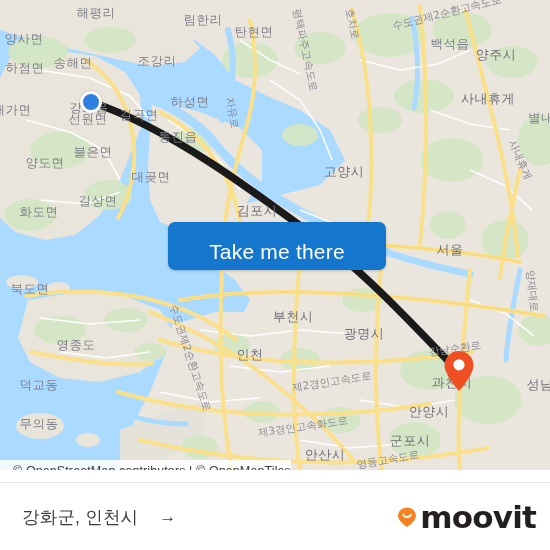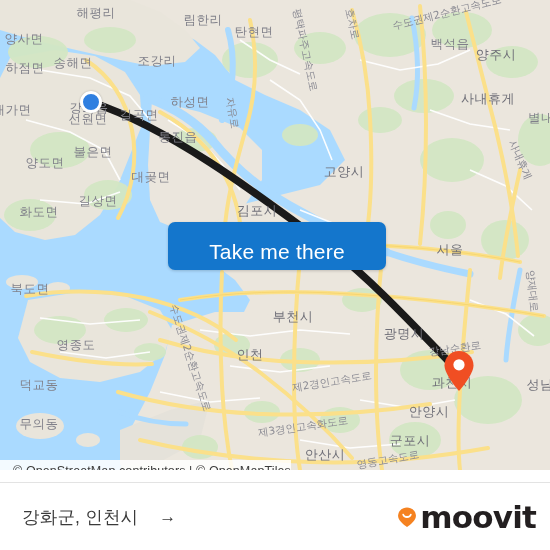--- a/index.html
+++ b/index.html
@@ -306,21 +306,21 @@
         <div class="lbl city" style="left: 344px; top: 172px;">고양시</div>
         <div class="lbl city" style="left: 257px; top: 211px;">김포시</div>
         <div class="lbl city" style="left: 450px; top: 250px;">서울</div>
         <div class="lbl road" style="left: 520px; top: 160px; transform: translate(-50%, -50%) rotate(66deg);">사내휴게</div>
         <div class="lbl town" style="left: 30px; top: 289px;">북도면</div>
         <div class="lbl town" style="left: 76px; top: 345px;">영종도</div>
         <div class="lbl town" style="left: 39px; top: 385px;">덕교동</div>
         <div class="lbl town" style="left: 39px; top: 424px; text-align: right;">무의동</div>
         <div class="lbl road" style="left: 190px; top: 358px; transform: translate(-50%, -50%) rotate(72deg);">수도권제2순환고속도로</div>
         <div class="lbl city" style="left: 293px; top: 317px;">부천시</div>
-        <div class="lbl city" style="left: 364px; top: 334px; margin-left: 40px;">광명시</div>
+        <div class="lbl city" style="left: 364px; top: 334px;">광명시</div>
         <div class="lbl city" style="left: 250px; top: 355px;">인천</div>
         <div class="lbl road" style="left: 332px; top: 382px; transform: translate(-50%, -50%) rotate(-9deg);">제2경인고속도로</div>
         <div class="lbl road" style="left: 303px; top: 427px; transform: translate(-50%, -50%) rotate(-8deg);">제3경인고속화도로</div>
         <div class="lbl road" style="left: 455px; top: 349px; transform: translate(-50%, -50%) rotate(-8deg);">강남순환로</div>
         <div class="lbl city" style="left: 452px; top: 383px;">과천시</div>
         <div class="lbl city" style="left: 429px; top: 412px;">안양시</div>
         <div class="lbl city" style="left: 410px; top: 441px;">군포시</div>
         <div class="lbl city" style="left: 325px; top: 455px;">안산시</div>
         <div class="lbl city" style="left: 540px; top: 385px;">성남</div>
         <div class="lbl road" style="left: 388px; top: 460px; transform: translate(-50%, -50%) rotate(-10deg);">영동고속도로</div>

